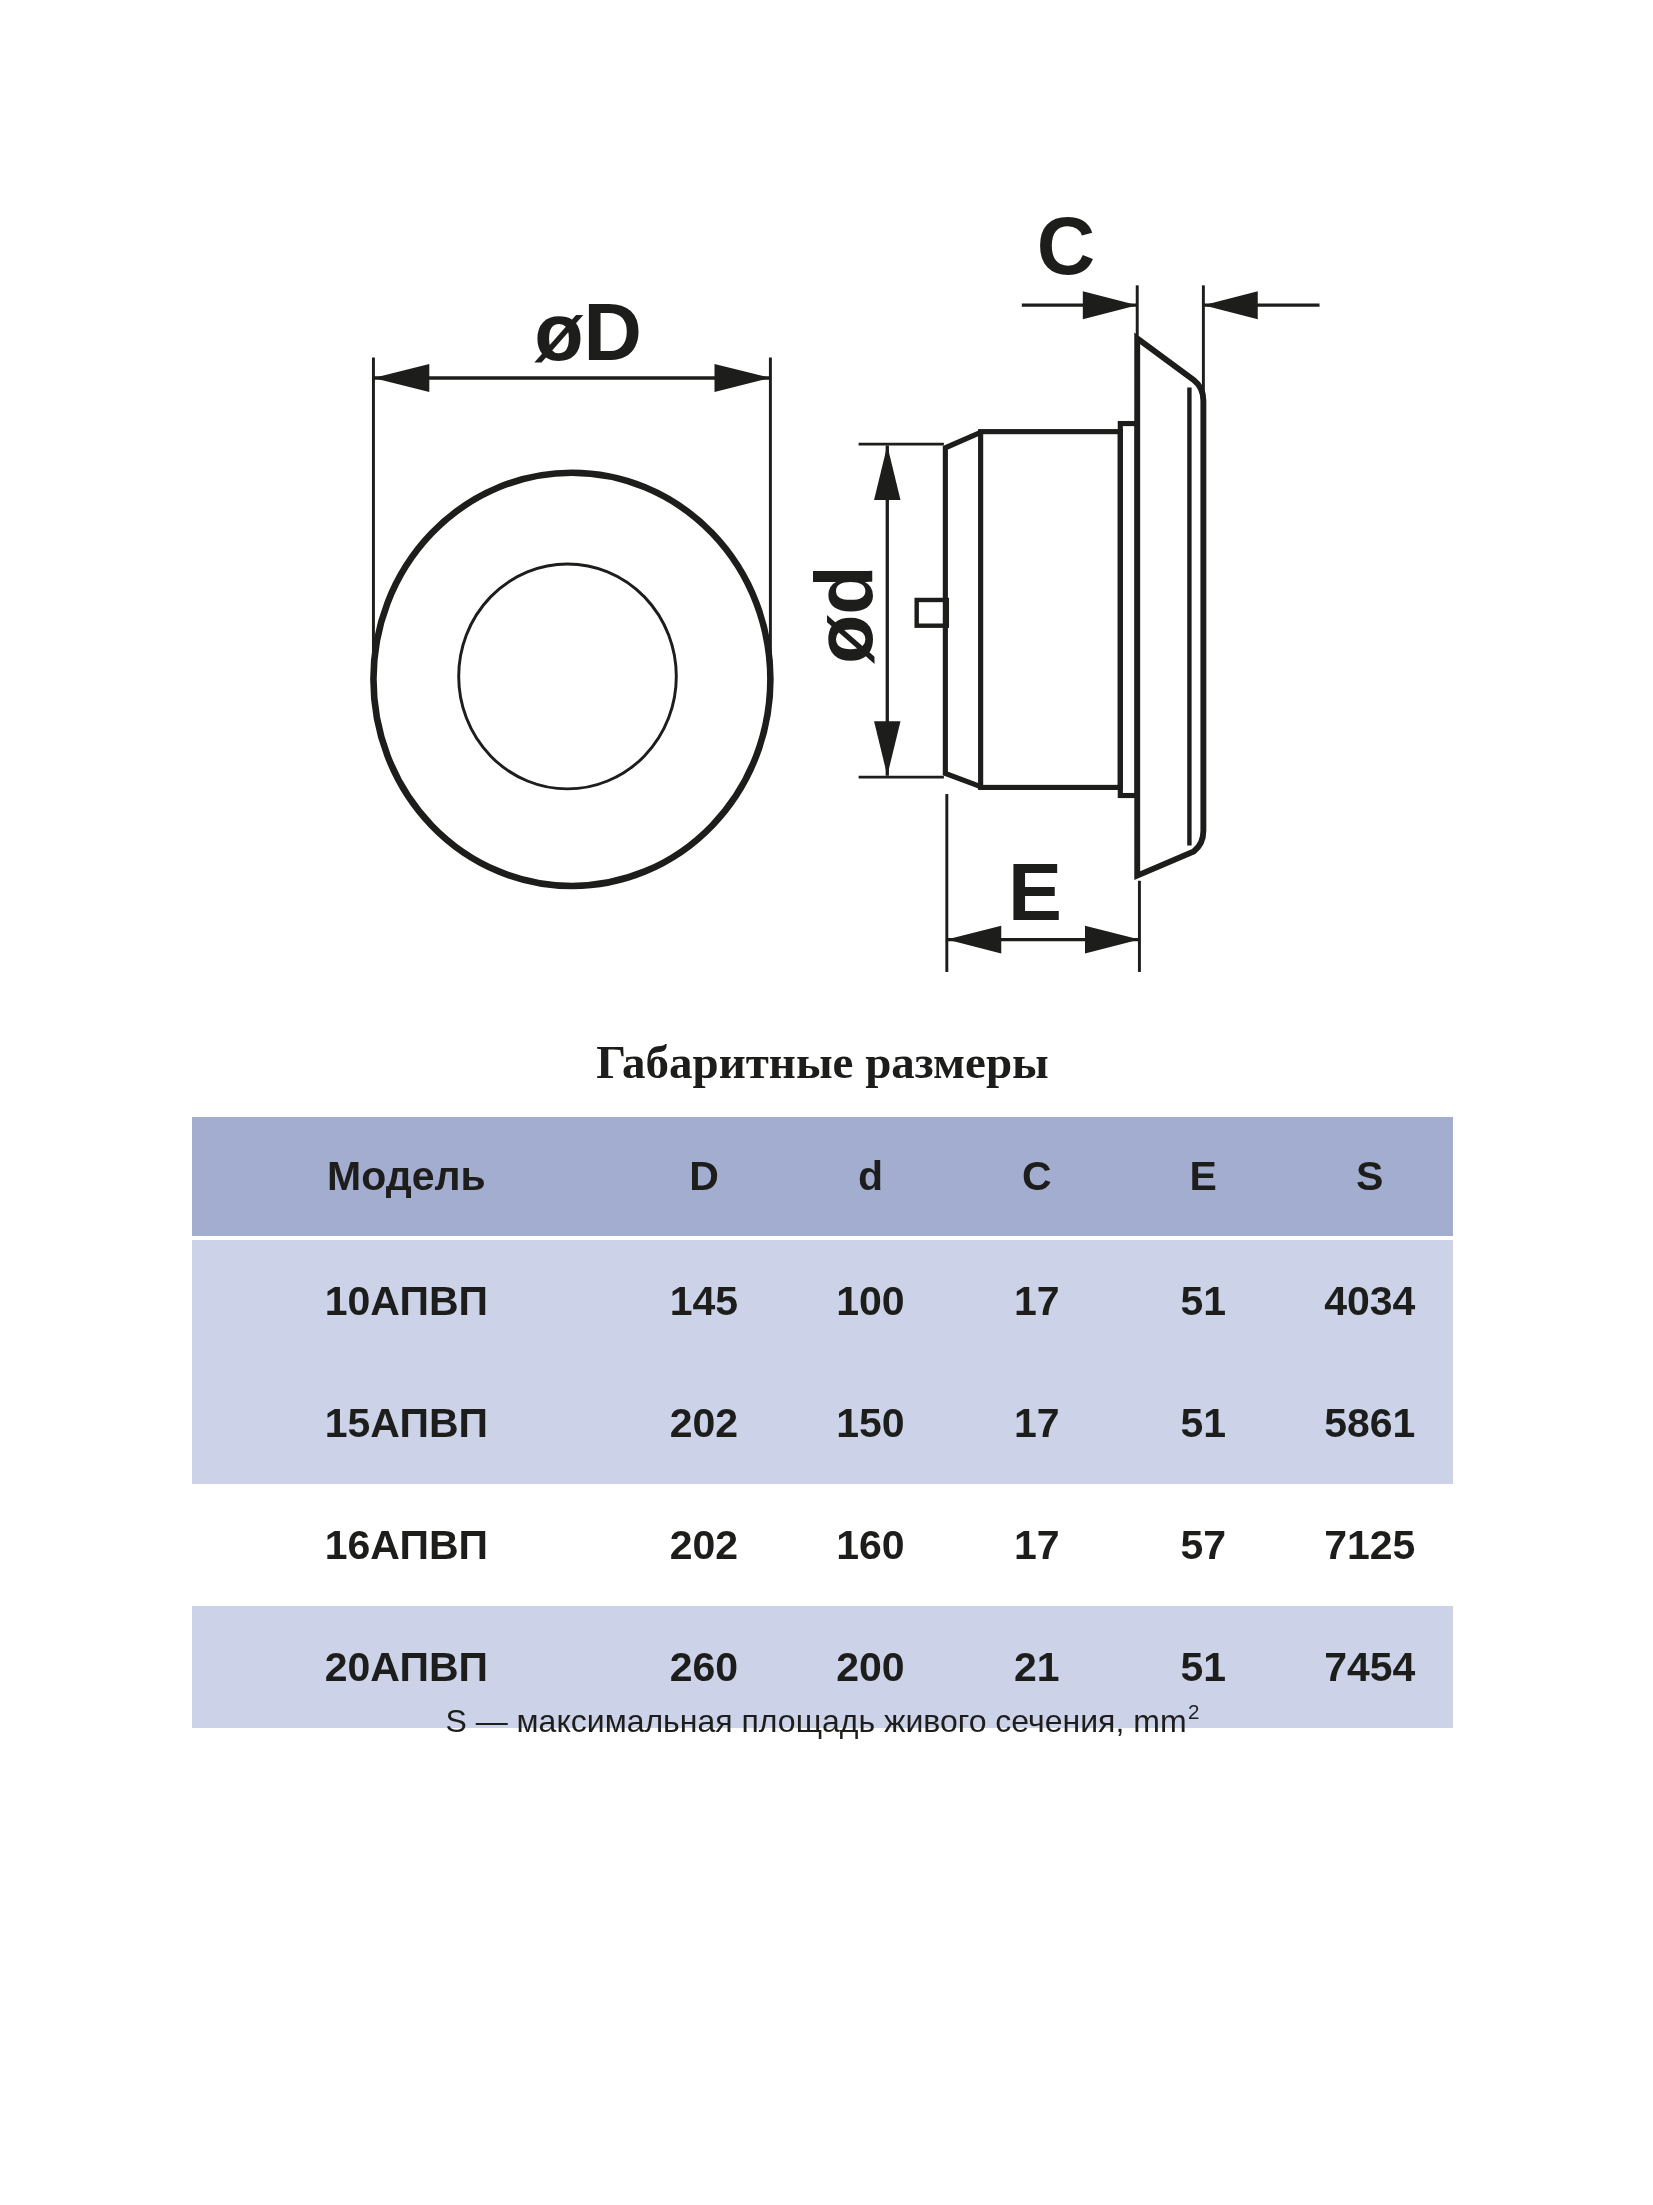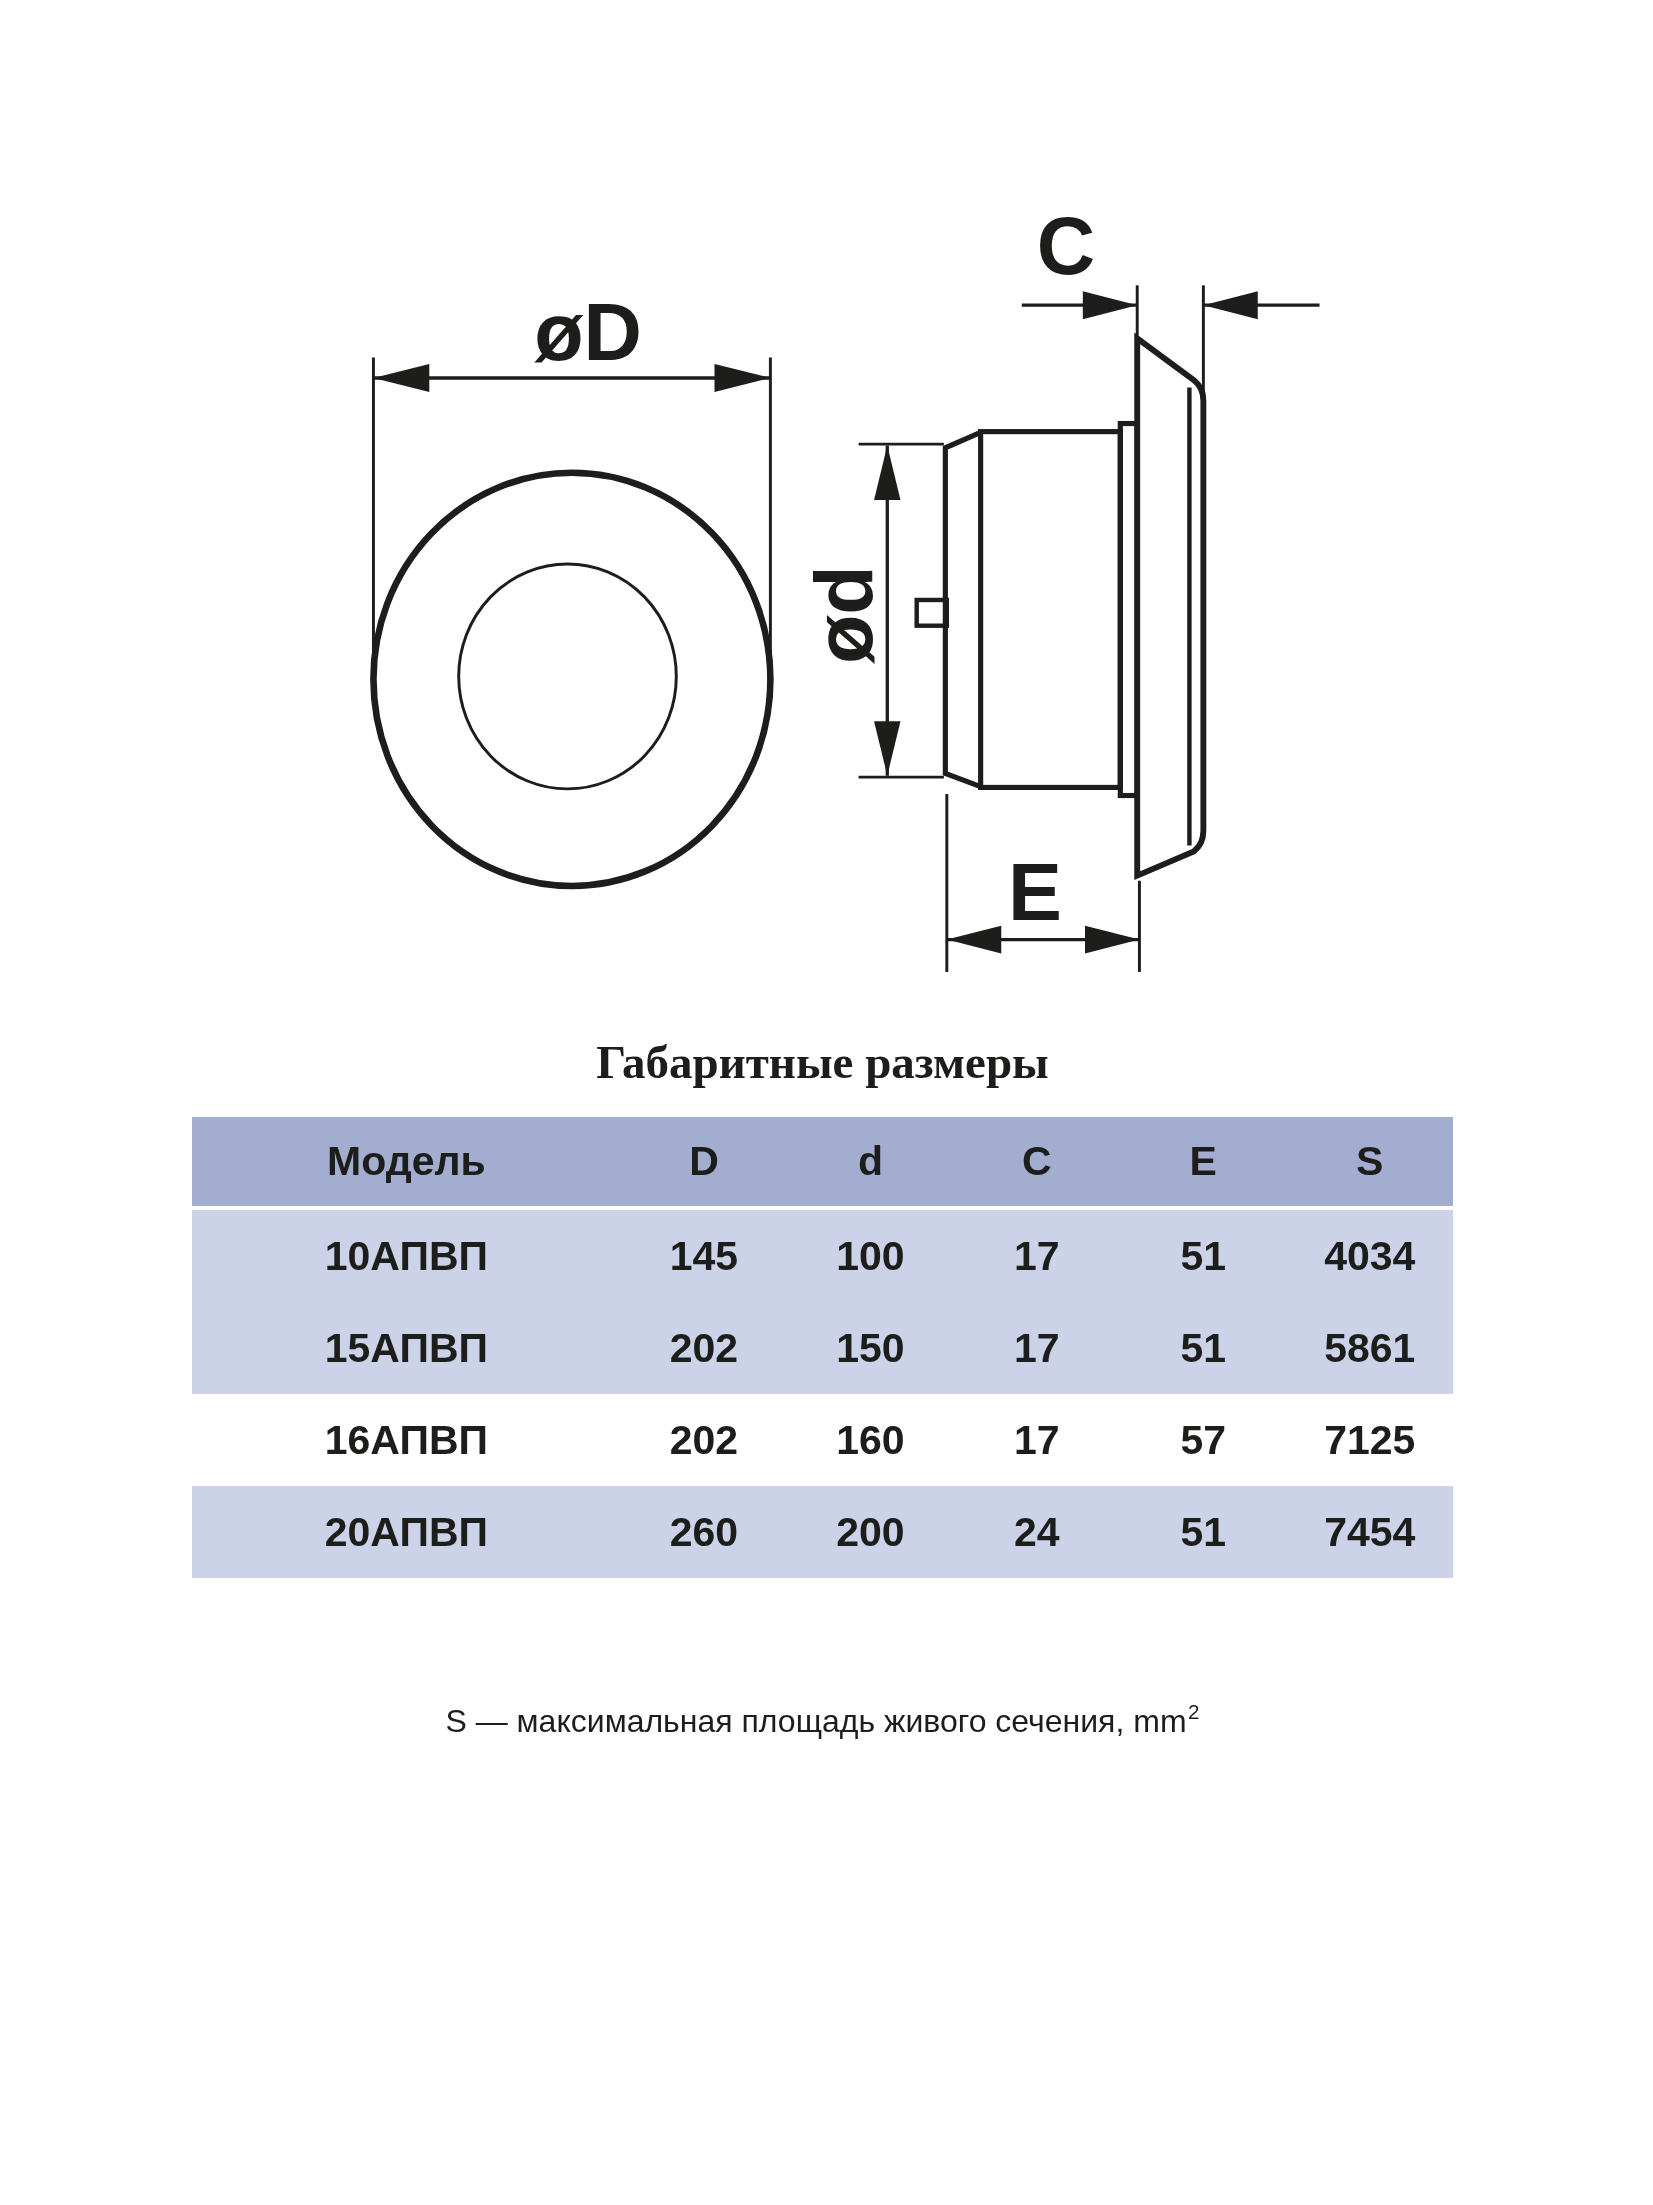--- a/index.html
+++ b/index.html
@@ -13,21 +13,21 @@
     position:absolute;left:192px;top:1038px;width:1261px;height:47px;
     display:flex;align-items:center;justify-content:center;
     font-size:47px;font-weight:bold;letter-spacing:0;font-family:Liberation Serif, serif;
   }
   #dims-table{
     position:absolute;left:192px;top:1117px;width:1261px;
     border-collapse:collapse;table-layout:fixed;
   }
   #dims-table td{
     text-align:center;vertical-align:middle;
-    font-size:41px;font-weight:bold;padding:1px;
+    font-size:41px;font-weight:bold;padding:16px;
   }
   #dims-table tr.head td{
     background:#a3adcf;height:87px;border-bottom:4.4px solid #ffffff;
   }
   #dims-table tr.stripe td{background:#ccd3e9;height:90px;}
   #dims-table tr.plain td{background:#ffffff;height:90px;}
   .col-model{width:34%;}
   .col-num{width:13.2%;}
   #footnote{
     position:absolute;left:192px;top:1698px;width:1261px;height:47px;
@@ -132,21 +132,21 @@
         <td>202</td>
         <td>160</td>
         <td>17</td>
         <td>57</td>
         <td>7125</td>
       </tr>
       <tr class="stripe">
         <td>20АПВП</td>
         <td>260</td>
         <td>200</td>
-        <td>24</td>
+        <td>21</td>
         <td>51</td>
         <td>7454</td>
       </tr>
     </tbody>
   </table>
 
   <div id="footnote">
     <span>S — максимальная площадь живого сечения, mm</span>
       <sup>2</sup>
   </div>

